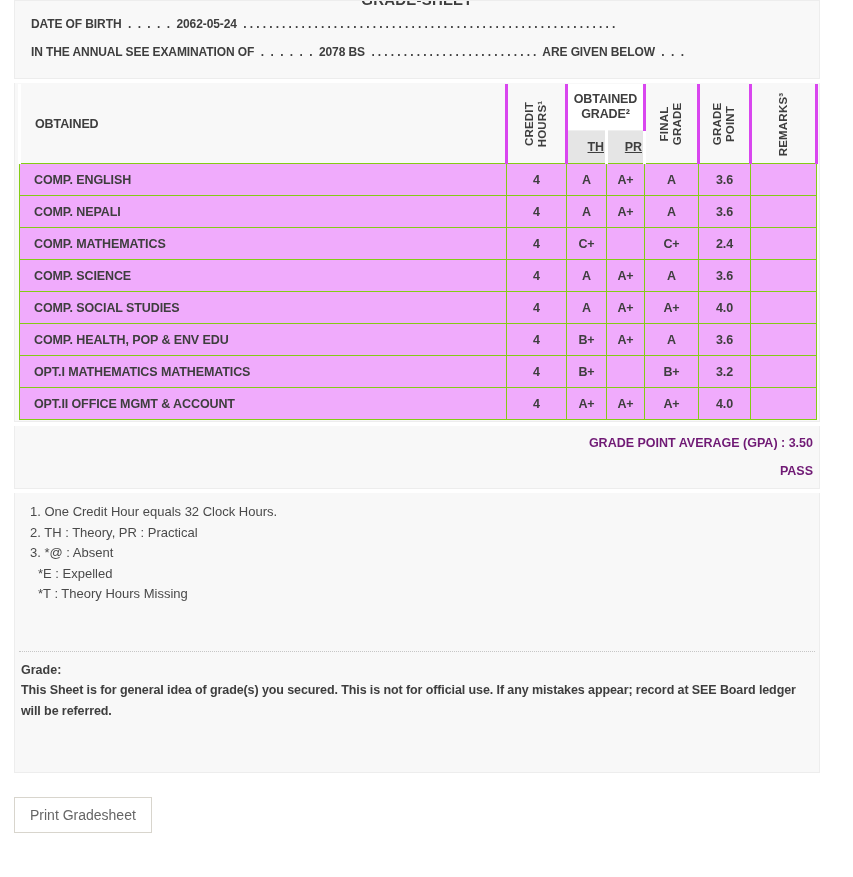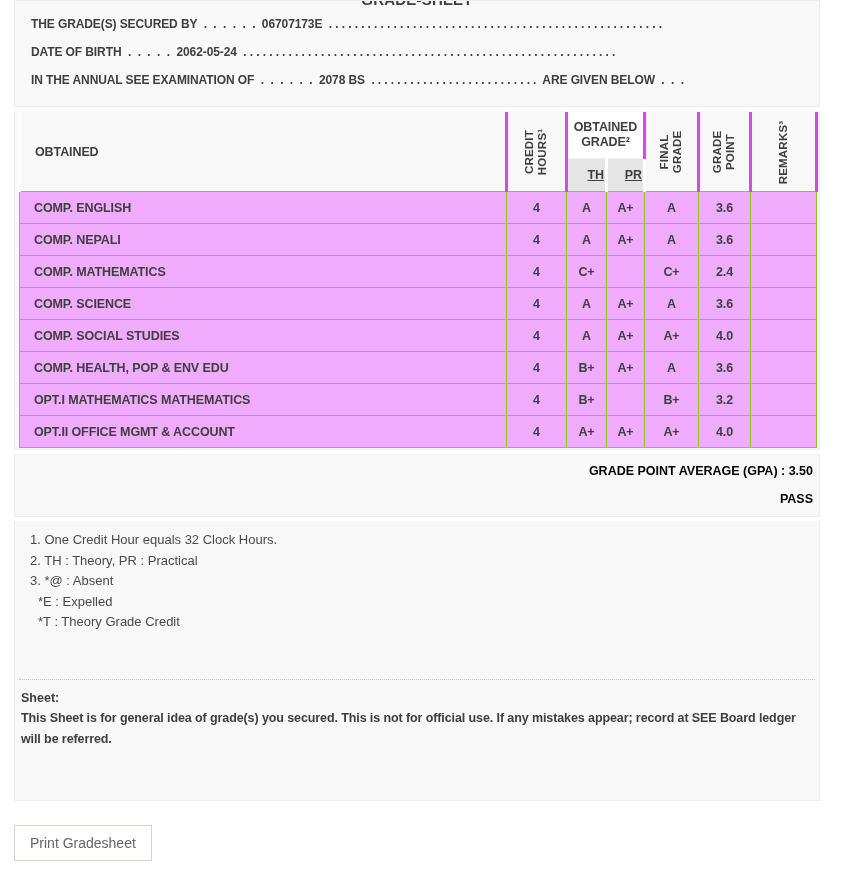--- a/index.html
+++ b/index.html
@@ -41,21 +41,21 @@
     white-space:pre-line;font-size:11.5px;line-height:15px;border-bottom:1px solid #efefef;
   }
   th.h-sub{background:#e5e5e5;height:30px;text-align:right;vertical-align:middle;font-size:11.5px;text-decoration:underline;}
   th.h-sub.th-col{border-right:1px solid #efefef;border-left:3px solid #ffffff;}
   th.h-sub.pr-col{border-right:2px solid #a21caf;}
   tbody td{background:#f0abfc;border:1px solid #84cc16;height:29px;vertical-align:middle;}
   td.c-subject{text-align:left;padding-left:14px;}
   td.c-val{text-align:center;}
   
   .gpa-block{padding:3px 6px;}
-  .gpa-line{margin:0;text-align:right;font-size:12.5px;font-weight:bold;color:#000000;line-height:28px;}
+  .gpa-line{margin:0;text-align:right;font-size:12.5px;font-weight:bold;color:#701a75;line-height:28px;}
   
   .foot-block{padding:9px 4px 50px 4px;}
   .fn{margin:0;padding-left:11px;font-size:13px;line-height:20.5px;color:#4a4a4a;font-weight:normal;}
   .fn.sub{padding-left:19px;}
   .note-divider{border-top:1px dotted #c6c6c6;margin:46px 0 0 0;height:0;}
   .note-label{margin:8px 0 0 0;padding-left:2px;font-size:12.5px;font-weight:bold;color:#3e3e3e;line-height:20px;}
   .note-text{
     margin:0;padding:0 6px 0 2px;font-size:12.5px;font-weight:bold;color:#3e3e3e;
     line-height:21px;letter-spacing:-0.1px;
   }
@@ -67,21 +67,20 @@
   }
 </style>
 </head>
 <body>
 
 <div class="page">
   <div class="sheet-wrap">
 
     <section class="block first info-block">
       <h1 class="title">GRADE-SHEET</h1>
-      <p class="info-line">THE GRADE(S) SECURED BY  .  .  .  .  .  .  06707173E  . . . . . . . . . . . . . . . . . . . . . . . . . . . . . . . . . . . . . . . . . . . . . . . . . . . .</p>
       <p class="info-line">DATE OF BIRTH  .  .  .  .  .  2062-05-24  . . . . . . . . . . . . . . . . . . . . . . . . . . . . . . . . . . . . . . . . . . . . . . . . . . . . . . . . . .</p>
       <p class="info-line">IN THE ANNUAL SEE EXAMINATION OF  .  .  .  .  .  .  2078 BS  . . . . . . . . . . . . . . . . . . . . . . . . . .  ARE GIVEN BELOW  .  .  .</p>
     </section>
 
     <section class="block table-block">
       <table class="grades">
         <colgroup>
           <col style="width:487px">
             <col style="width:60px">
             <col style="width:40px">
@@ -188,22 +187,22 @@
     <section class="block gpa-block">
       <p class="gpa-line">GRADE POINT AVERAGE (GPA) : 3.50</p>
       <p class="gpa-line">PASS</p>
     </section>
 
     <section class="block foot-block">
       <p class="fn">1. One Credit Hour equals 32 Clock Hours.</p>
       <p class="fn">2. TH : Theory, PR : Practical</p>
       <p class="fn">3. *@ : Absent</p>
       <p class="fn sub">*E : Expelled</p>
-      <p class="fn sub">*T : Theory Grade Credit</p>
+      <p class="fn sub">*T : Theory Hours Missing</p>
       <div class="note-divider"></div>
-      <p class="note-label">Sheet:</p>
+      <p class="note-label">Grade:</p>
       <p class="note-text">This Sheet is for general idea of grade(s) you secured. This is not for official use. If any mistakes appear; record at SEE Board ledger will be referred.</p>
     </section>
 
   </div>
 
   <button class="print-btn">Print Gradesheet</button>
 </div>
 
 </body></html>

